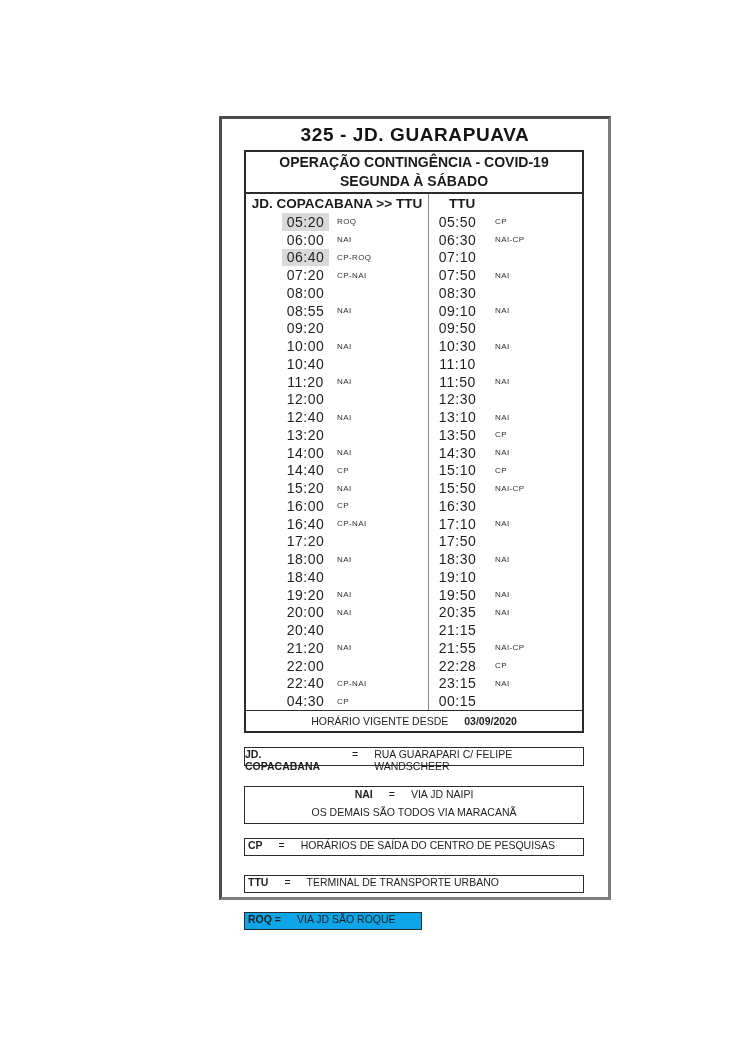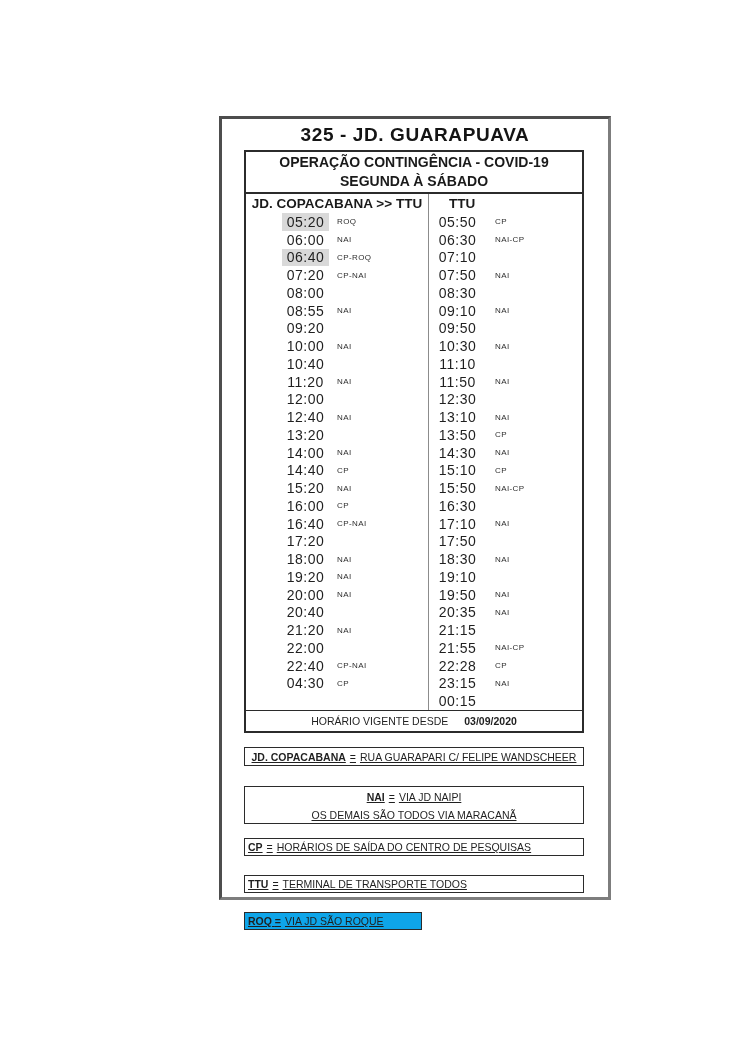--- a/index.html
+++ b/index.html
@@ -42,21 +42,21 @@
   .code{font-size:8px;letter-spacing:0.4px;color:#2e2e2e;}
   .col-left .code{margin-left:8px;}
   .col-right .code{margin-left:14px;}
   .validity{
     border-top:1.5px solid #2b2b2b;height:20px;display:flex;align-items:center;
     justify-content:center;gap:16px;font-size:10.5px;color:#1f1f1f;
   }
   .legend{
     border:1.5px solid #2b2b2b;box-sizing:border-box;font-size:10.5px;color:#1f1f1f;
   }
-  .legend .line{display:flex;align-items:center;gap:4px;text-decoration:underline;}
+  .legend .line{display:flex;align-items:flex-start;gap:16px;}
   .legend b{font-weight:bold;}
   .lg-a{margin-top:14px;height:19px;}
   .lg-a .line{height:100%;justify-content:center;}
   .lg-b{margin-top:20px;height:38px;padding-top:1px;}
   .lg-b .line{height:18px;justify-content:center;}
   .lg-c{margin-top:14px;height:18px;}
   .lg-d{margin-top:19px;height:18px;}
   .lg-e{margin-top:19px;height:18px;width:178px;background:#0ea5e9;}
   .lg-c .line,.lg-d .line,.lg-e .line{height:100%;padding-left:3px;}
 </style>
@@ -170,20 +170,24 @@
   <div class="row">
     <span class="time">17:20</span>
     <span class="code"></span>
   </div>
 
   <div class="row">
     <span class="time">18:00</span>
     <span class="code">NAI</span>
   </div>
 
+  <div class="row">
+    <span class="time">18:40</span>
+    <span class="code"></span>
+  </div>
 
   <div class="row">
     <span class="time">19:20</span>
     <span class="code">NAI</span>
   </div>
 
   <div class="row">
     <span class="time">20:00</span>
     <span class="code">NAI</span>
   </div>
@@ -389,21 +393,21 @@
       <b>CP</b>
       <span>=</span>
       <span>HORÁRIOS DE SAÍDA DO CENTRO DE PESQUISAS</span>
     </div>
   </div>
 
   <div class="inner legend lg-d">
     <div class="line">
       <b>TTU</b>
       <span>=</span>
-      <span>TERMINAL DE TRANSPORTE TODOS</span>
+      <span>TERMINAL DE TRANSPORTE URBANO</span>
     </div>
   </div>
 
   <div class="inner legend lg-e">
     <div class="line">
       <b><span>ROQ</span>&nbsp;<span>=</span></b>
       <span>VIA JD SÃO ROQUE</span>
     </div>
   </div>
 

